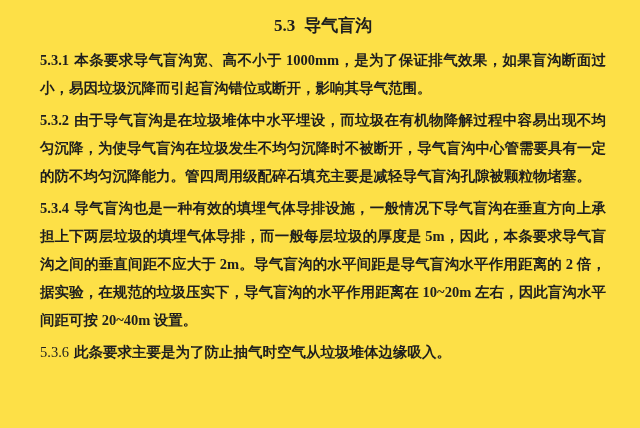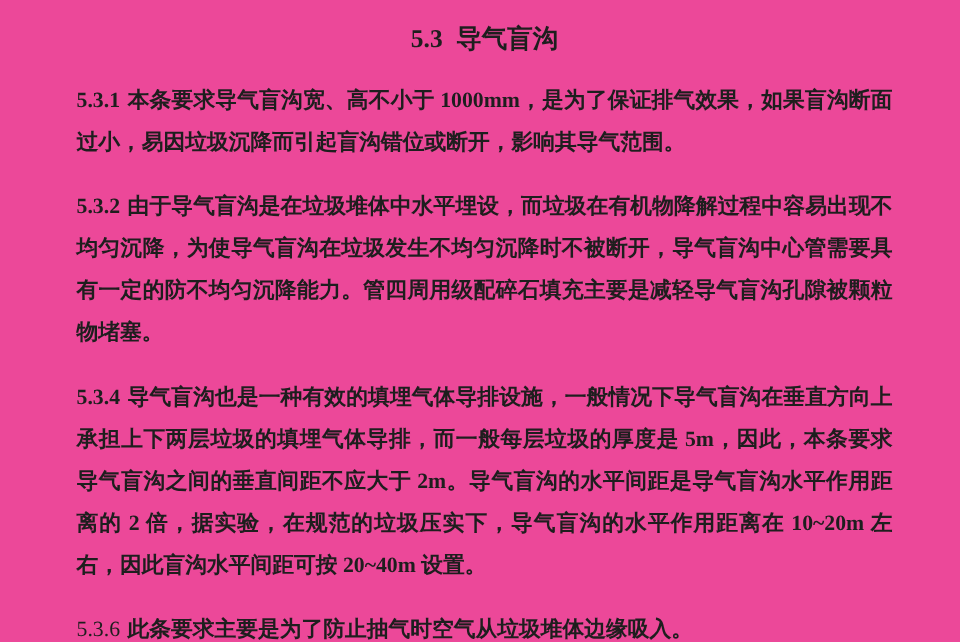--- a/index.html
+++ b/index.html
@@ -4,21 +4,21 @@
 <style>
   html, body {
     margin: 0;
     padding: 0;
     background: #ffffff;
   }
   .page {
     position: relative;
     width: 640px;
     height: 428px;
-    background: #ec4899;
+    background: #fde047;
     overflow: hidden;
     font-family: "Liberation Serif", "DejaVu Serif", serif;
     color: #1e1e1e;
     box-sizing: border-box;
   }
   .content {
     box-sizing: border-box;
     width: 100%;
     height: 100%;
     padding: 12px 30px 0 36px;
@@ -33,21 +33,21 @@
   }
   .doc-title .title-number {
     margin-right: 9px;
   }
   .clause {
     font-size: 14.5px;
     font-weight: bold;
     line-height: 28px;
     text-align: justify;
     text-justify: inter-ideograph;
-    margin: 15px;
+    margin: 4px;
     padding: 0;
   }
   .clause-number {
     margin-right: 5px;
     white-space: nowrap;
   }
   .clause.number-regular .clause-number {
     font-weight: normal;
   }
 </style>

